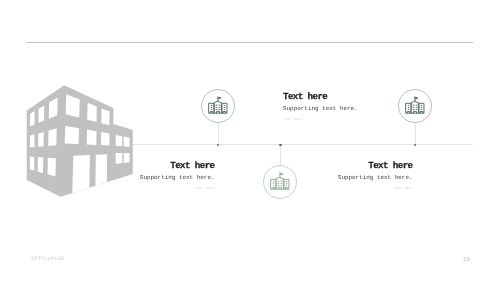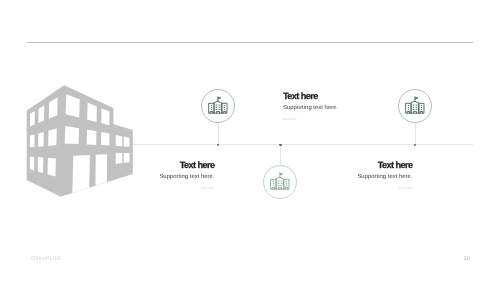--- a/index.html
+++ b/index.html
@@ -1,18 +1,18 @@
 <!DOCTYPE html>
 <html><head>
 <meta charset="utf-8">
 <style>
   html,body{margin:0;padding:0;background:#fff;}
   body{width:500px;height:281px;overflow:hidden;
        font-family:"Liberation Sans",sans-serif;-webkit-font-smoothing:antialiased;text-rendering:geometricPrecision;}
-  .slide{position:relative;width:500px;height:281px;background:#fff;overflow:hidden;}
+  .slide{position:relative;width:500px;height:281px;background:#fff;overflow:hidden;font-family:Liberation Mono, monospace;}
 
   .top-rule{position:absolute;left:27px;top:42px;width:446px;height:1px;background:#bdbdbd;}
   .timeline{position:absolute;left:27px;top:144px;width:446px;height:1px;background:#e6e6e6;}
 
   .bld{position:absolute;left:0;top:0;}
 
   .circle{position:absolute;width:34px;height:34px;border-radius:50%;
           border:1px solid #b4c2bb;background:#fff;box-sizing:border-box;}
   .circle svg{position:absolute;left:50%;top:50%;transform:translate(-50%,-50%);}
   .ic-dark g{stroke:#4f6b5c;}

